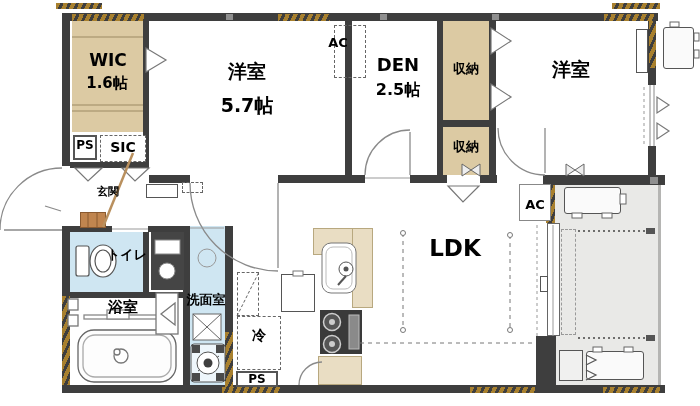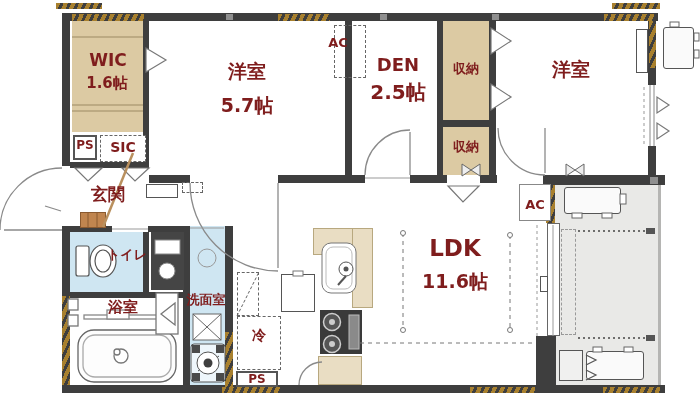--- a/index.html
+++ b/index.html
@@ -2,21 +2,21 @@
 <html><head>
 <meta charset="utf-8">
 <style>
   html,body{margin:0;padding:0;background:#fff;}
   #plan{position:relative;width:700px;height:406px;background:#ffffff;overflow:hidden;
         font-family:"DejaVu Sans","Liberation Sans",sans-serif;}
   .abs{position:absolute;}
   .wall{position:absolute;background:#3e3e3e;}
   .hatch{position:absolute;background:repeating-linear-gradient(115deg,#a8802e 0 4px,#3e3e3e 4px 7px);}
   .joint{position:absolute;background:#8f8f8f;}
-  .lbl{position:absolute;font-weight:bold;color:#7f1d1d;text-align:center;line-height:1.05;white-space:nowrap;}
+  .lbl{position:absolute;font-weight:bold;color:#000000;text-align:center;line-height:1.05;white-space:nowrap;}
   .box{position:absolute;background:#fff;border:1.5px solid #555;box-sizing:border-box;}
   .dashedbox{position:absolute;border:1.5px dashed #666;box-sizing:border-box;}
   svg{position:absolute;left:0;top:0;pointer-events:none;}
 </style>
 </head>
 <body>
 
 <div id="plan">
 
   <div class="abs" style="left:72px;top:21px;width:71px;height:111px;background:#dccaa3;"></div>
@@ -240,27 +240,26 @@
       <path d="M586 355 L596 360 L586 365"></path>
       <path d="M586 370 L596 375 L586 380"></path>
     </g>
   </svg>
 
   <div class="lbl" style="left:83px;top:52px;width:50px;font-size:17px;">WIC</div>
   <div class="lbl" style="left:78px;top:76px;width:58px;font-size:15px;">1.6帖</div>
   <div class="lbl" style="left:202px;top:62px;width:90px;font-size:19px;">洋室</div>
   <div class="lbl" style="left:200px;top:96px;width:94px;font-size:19px;">5.7帖</div>
   <div class="lbl" style="left:368px;top:56px;width:60px;font-size:18px;">DEN</div>
-  <div class="lbl" style="left:364px;top:82px;width:68px;font-size:20px;">2.5帖</div>
+  <div class="lbl" style="left:364px;top:82px;width:68px;font-size:16px;">2.5帖</div>
   <div class="lbl" style="left:443px;top:62px;width:46px;font-size:13px;">収納</div>
   <div class="lbl" style="left:443px;top:140px;width:46px;font-size:13px;">収納</div>
   <div class="lbl" style="left:526px;top:60px;width:90px;font-size:19px;">洋室</div>
   <div class="lbl" style="left:411px;top:236px;width:88px;font-size:23px;text-align:center;">LDK</div>
-  <div class="lbl" style="left:403px;top:272px;width:104px;font-size:19px;">11.6帖</div>
-  <div class="lbl" style="left:76px;top:186px;width:64px;font-size:17px;">玄関</div>
+  <div class="lbl" style="left:76px;top:186px;width:64px;font-size:11px;">玄関</div>
   <div class="lbl" style="left:104px;top:248px;width:46px;font-size:13px;">トイレ</div>
   <div class="lbl" style="left:100px;top:300px;width:46px;font-size:15px;">浴室</div>
   <div class="lbl" style="left:182px;top:293px;width:48px;font-size:13px;">洗面室</div>
   <div class="lbl" style="left:324px;top:36px;width:28px;font-size:13px;">AC</div>
   <div class="lbl" style="left:521px;top:198px;width:28px;font-size:13px;">AC</div>
   <div class="lbl" style="left:73px;top:139px;width:24px;font-size:12px;">PS</div>
   <div class="lbl" style="left:100px;top:140px;width:46px;font-size:14px;">SIC</div>
   <div class="lbl" style="left:236px;top:373px;width:42px;font-size:12px;">PS</div>
   <div class="lbl" style="left:247px;top:328px;width:24px;font-size:14px;">冷</div>
 

